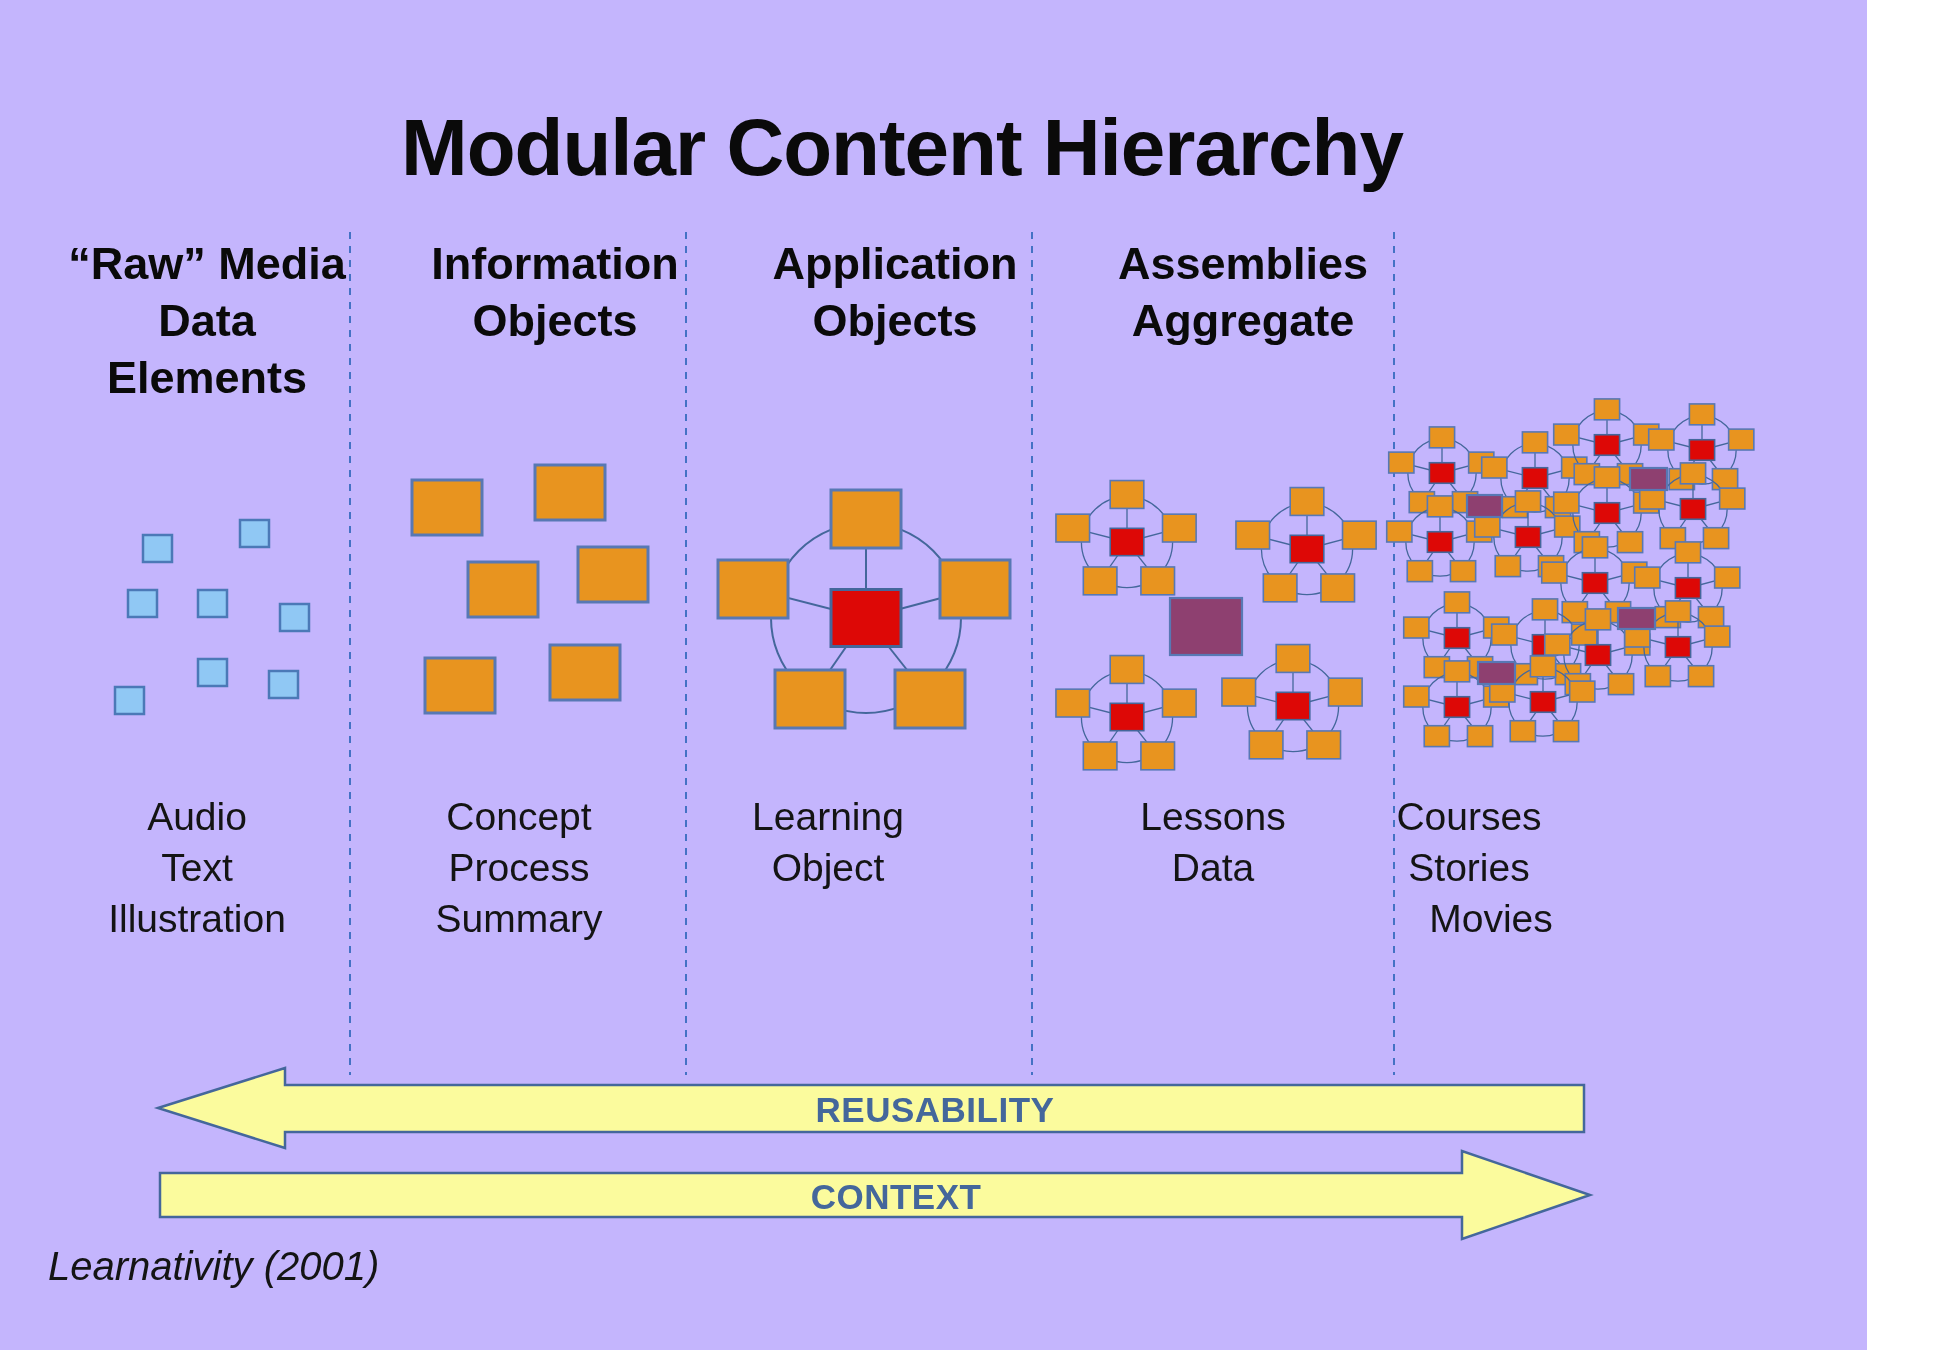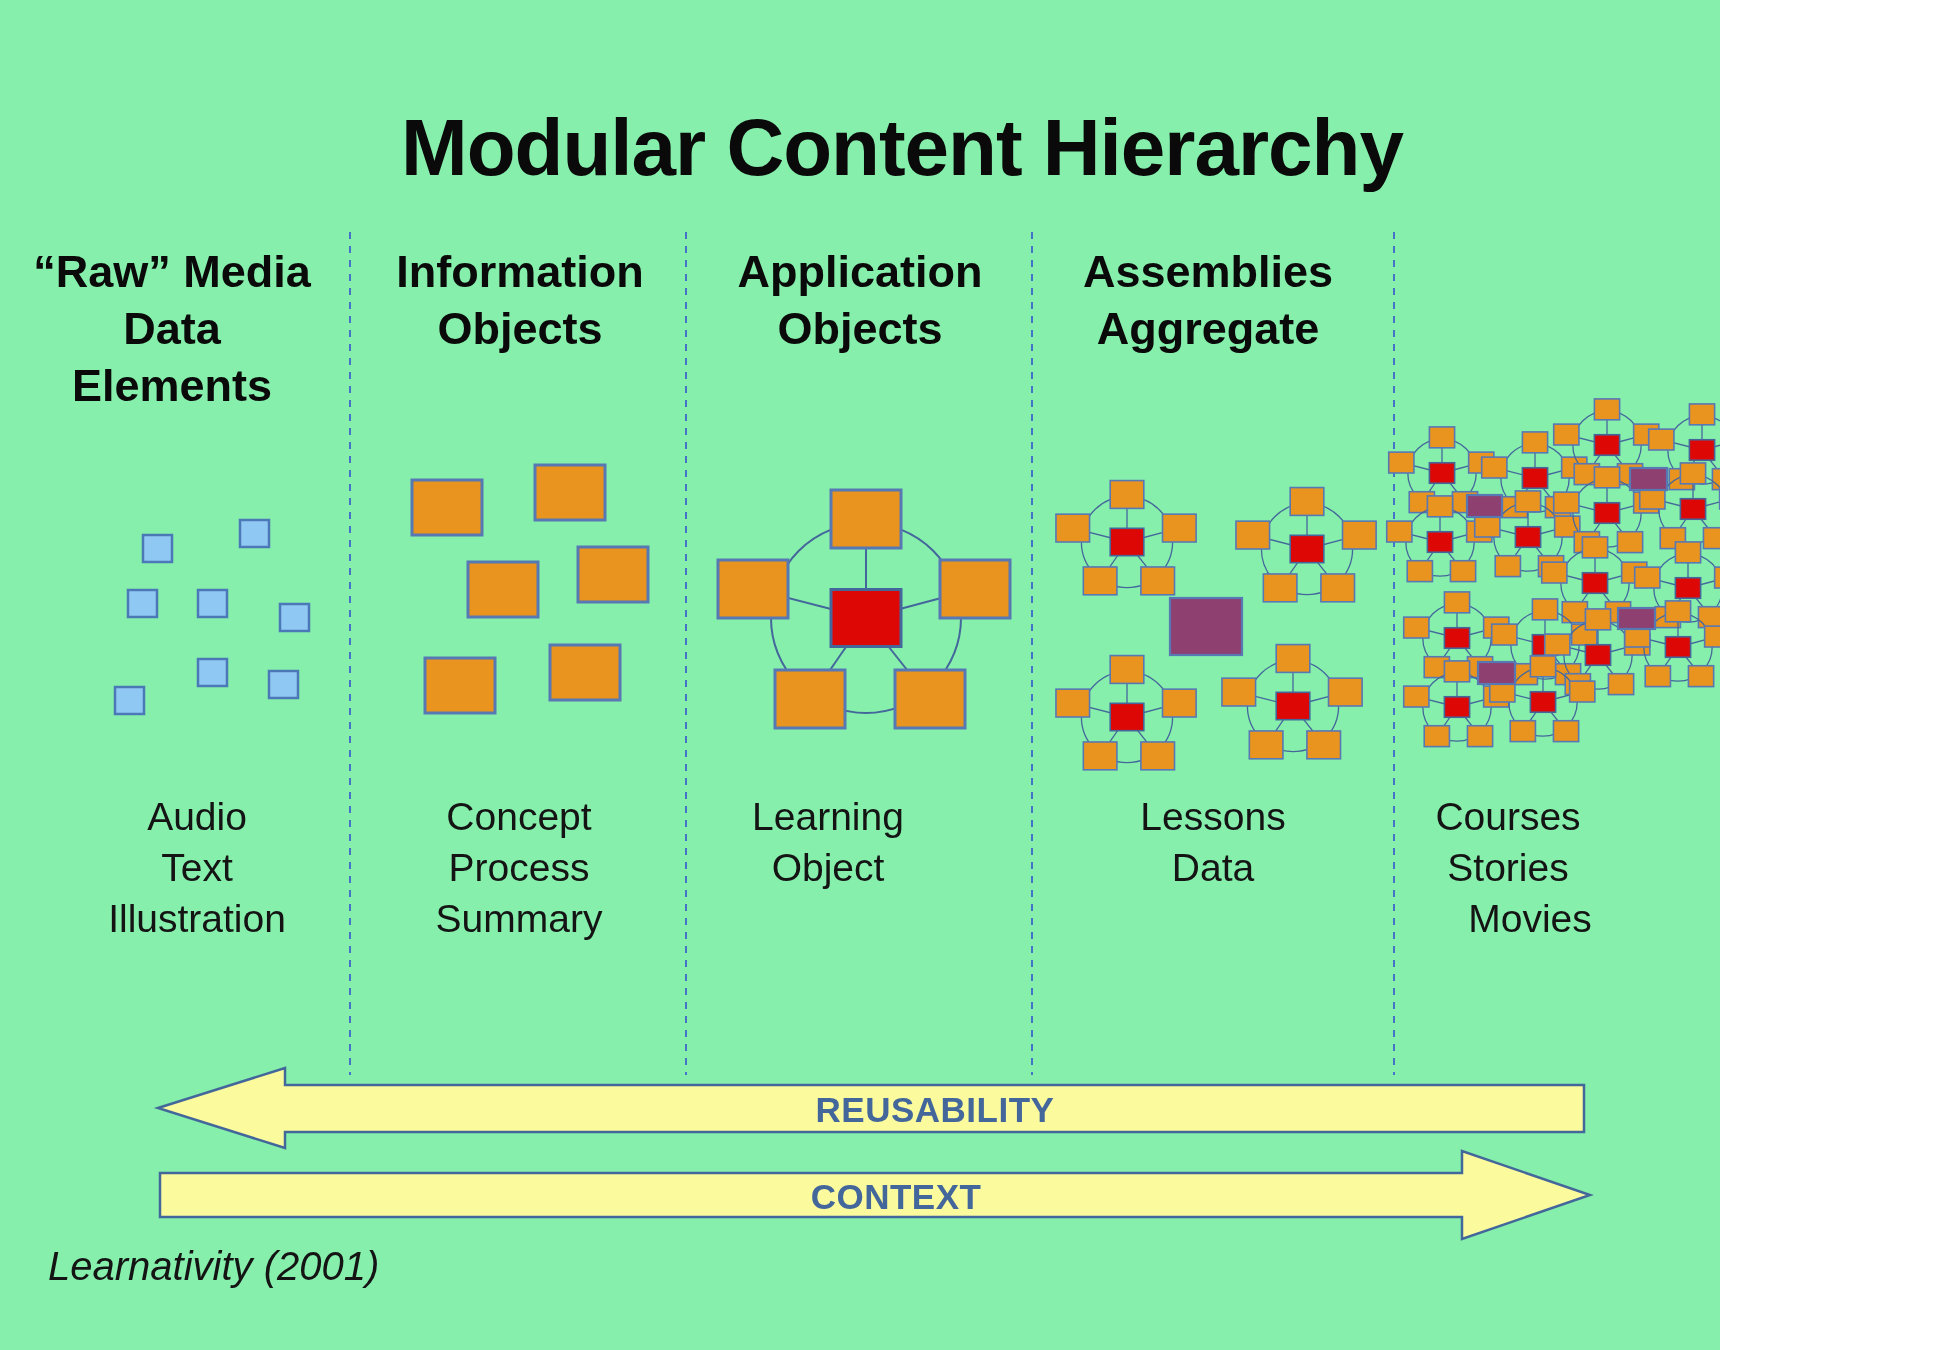--- a/index.html
+++ b/index.html
@@ -1,21 +1,21 @@
 <!DOCTYPE html>
 <html><head>
 <meta charset="utf-8">
 <style>
   html,body{margin:0;padding:0;background:#ffffff;}
-  .canvas{position:relative;width:1720px;height:1350px;background:#86efac;
+  .canvas{position:relative;width:1867px;height:1350px;background:#c4b5fd;
           font-family:"Liberation Sans",sans-serif;overflow:hidden;}
   #shapes{position:absolute;left:0;top:0;width:1950px;height:1350px;}
   .cx{position:absolute;transform:translateX(-50%);text-align:center;white-space:nowrap;}
   .title{top:102px;left:902px;font-size:80px;font-weight:bold;color:#0a0a0a;letter-spacing:-1px;}
-  .hdr{top:243px;font-size:45px;font-weight:bold;line-height:57px;color:#0a0a0a;}
+  .hdr{top:235px;font-size:45px;font-weight:bold;line-height:57px;color:#0a0a0a;margin-left:35px;}
   .lbl{top:791px;font-size:39px;line-height:51px;color:#141414;}
   .lbl .shift-r{margin-left:44px;}
   .arrow-label{position:absolute;transform:translate(-50%,-50%);font-weight:bold;
                font-size:35px;color:#44679b;letter-spacing:0.5px;white-space:nowrap;margin-left:32px;}
   .attribution{position:absolute;left:48px;top:1244px;font-size:40px;color:#141414;white-space:nowrap;font-style:italic;}
 </style>
 </head>
 <body>
 
 <div class="canvas">
@@ -373,21 +373,21 @@
     <div>Summary</div>
   </div>
   <div class="cx lbl" style="left:828px">
     <div>Learning</div>
     <div>Object</div>
   </div>
   <div class="cx lbl" style="left:1213px">
     <div>Lessons</div>
     <div>Data</div>
   </div>
-  <div class="cx lbl" style="left:1508px">
+  <div class="cx lbl" style="left:1469px">
     <div>Courses</div>
     <div>Stories</div>
     <div class="shift-r">Movies</div>
   </div>
 
   <div class="arrow-label" style="left:903px;top:1110px">REUSABILITY</div>
   <div class="arrow-label" style="left:864px;top:1197px">CONTEXT</div>
 
   <div class="attribution">Learnativity (2001)</div>
 </div>

